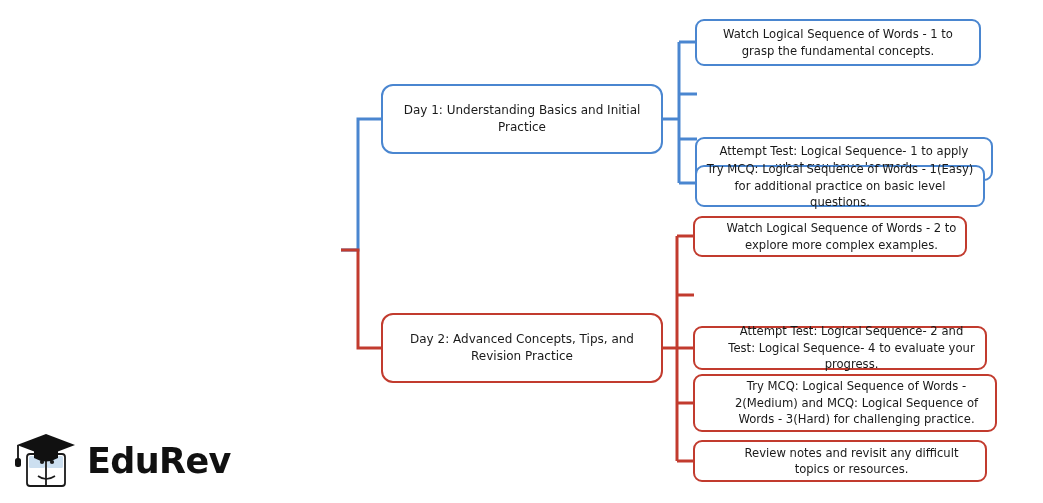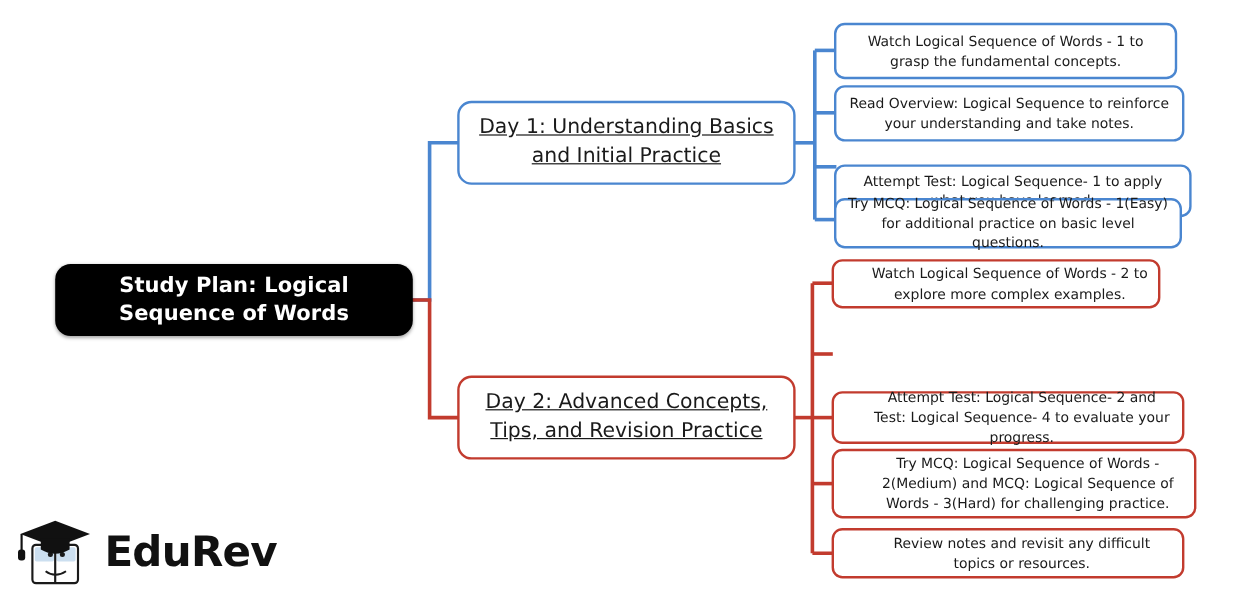--- a/index.html
+++ b/index.html
@@ -44,25 +44,24 @@
     font-weight: bold;
     line-height: 1.38;
     letter-spacing: 0.1px;
     padding: 4px 10px;
     box-shadow: 0 1px 3px rgba(0,0,0,0.35);
   }
 
   
   .branch-node {
     border-radius: 12px;
-    font-size: 17px;
+    font-size: 12px;
     color: #1a1a1a;
     line-height: 1.4;
     padding: 3px 9px;
-    text-decoration: underline;
   }
   .branch-blue { border: 2.6px solid #4a86d0; }
   .branch-red  { border: 2.6px solid #c23b2e; }
 
   
   .leaf-node {
     border-radius: 9px;
     font-size: 11.6px;
     color: #1a1a1a;
     line-height: 1.42;
@@ -125,35 +124,29 @@
         <path d="M 677 236 L 694 236"></path>
         <path d="M 677 295 L 694 295"></path>
         <path d="M 677 348 L 694 348"></path>
         <path d="M 677 403 L 694 403"></path>
         <path d="M 677 461 L 694 461"></path>
       </g>
 
     </g>
   </svg>
 
-  <div class="node root-node" style="left:46px; top:220px; width:298px; height:60px;">
-    <span class="node-text">Study Plan: Logical Sequence of Words</span>
-  </div>
 
   <div class="node branch-node branch-blue" style="left:381px; top:84px; width:282px; height:70px;">
     <span class="node-text">Day 1: Understanding Basics and Initial Practice</span>
   </div>
 
   <div class="node leaf-node leaf-blue" style="left:695px; top:19px; width:286px; height:47px;text-align:center;">
     <span class="node-text">Watch Logical Sequence of Words - 1 to grasp the fundamental concepts.</span>
   </div>
 
-  <div class="node leaf-node leaf-blue" style="left:695px; top:71px; width:292px; height:47px;">
-    <span class="node-text">Read Overview: Logical Sequence to reinforce your understanding and take notes.</span>
-  </div>
 
   <div class="node leaf-node leaf-blue" style="left:695px; top:137px; width:298px; height:44px;">
     <span class="node-text">Attempt Test: Logical Sequence- 1 to apply what you have learned.</span>
   </div>
 
   <div class="node leaf-node leaf-blue" style="left:695px; top:165px; width:290px; height:42px;">
     <span class="node-text">Try MCQ: Logical Sequence of Words - 1(Easy) for additional practice on basic level questions.</span>
   </div>
 
   <div class="node branch-node branch-red" style="left:381px; top:313px; width:282px; height:70px;">

